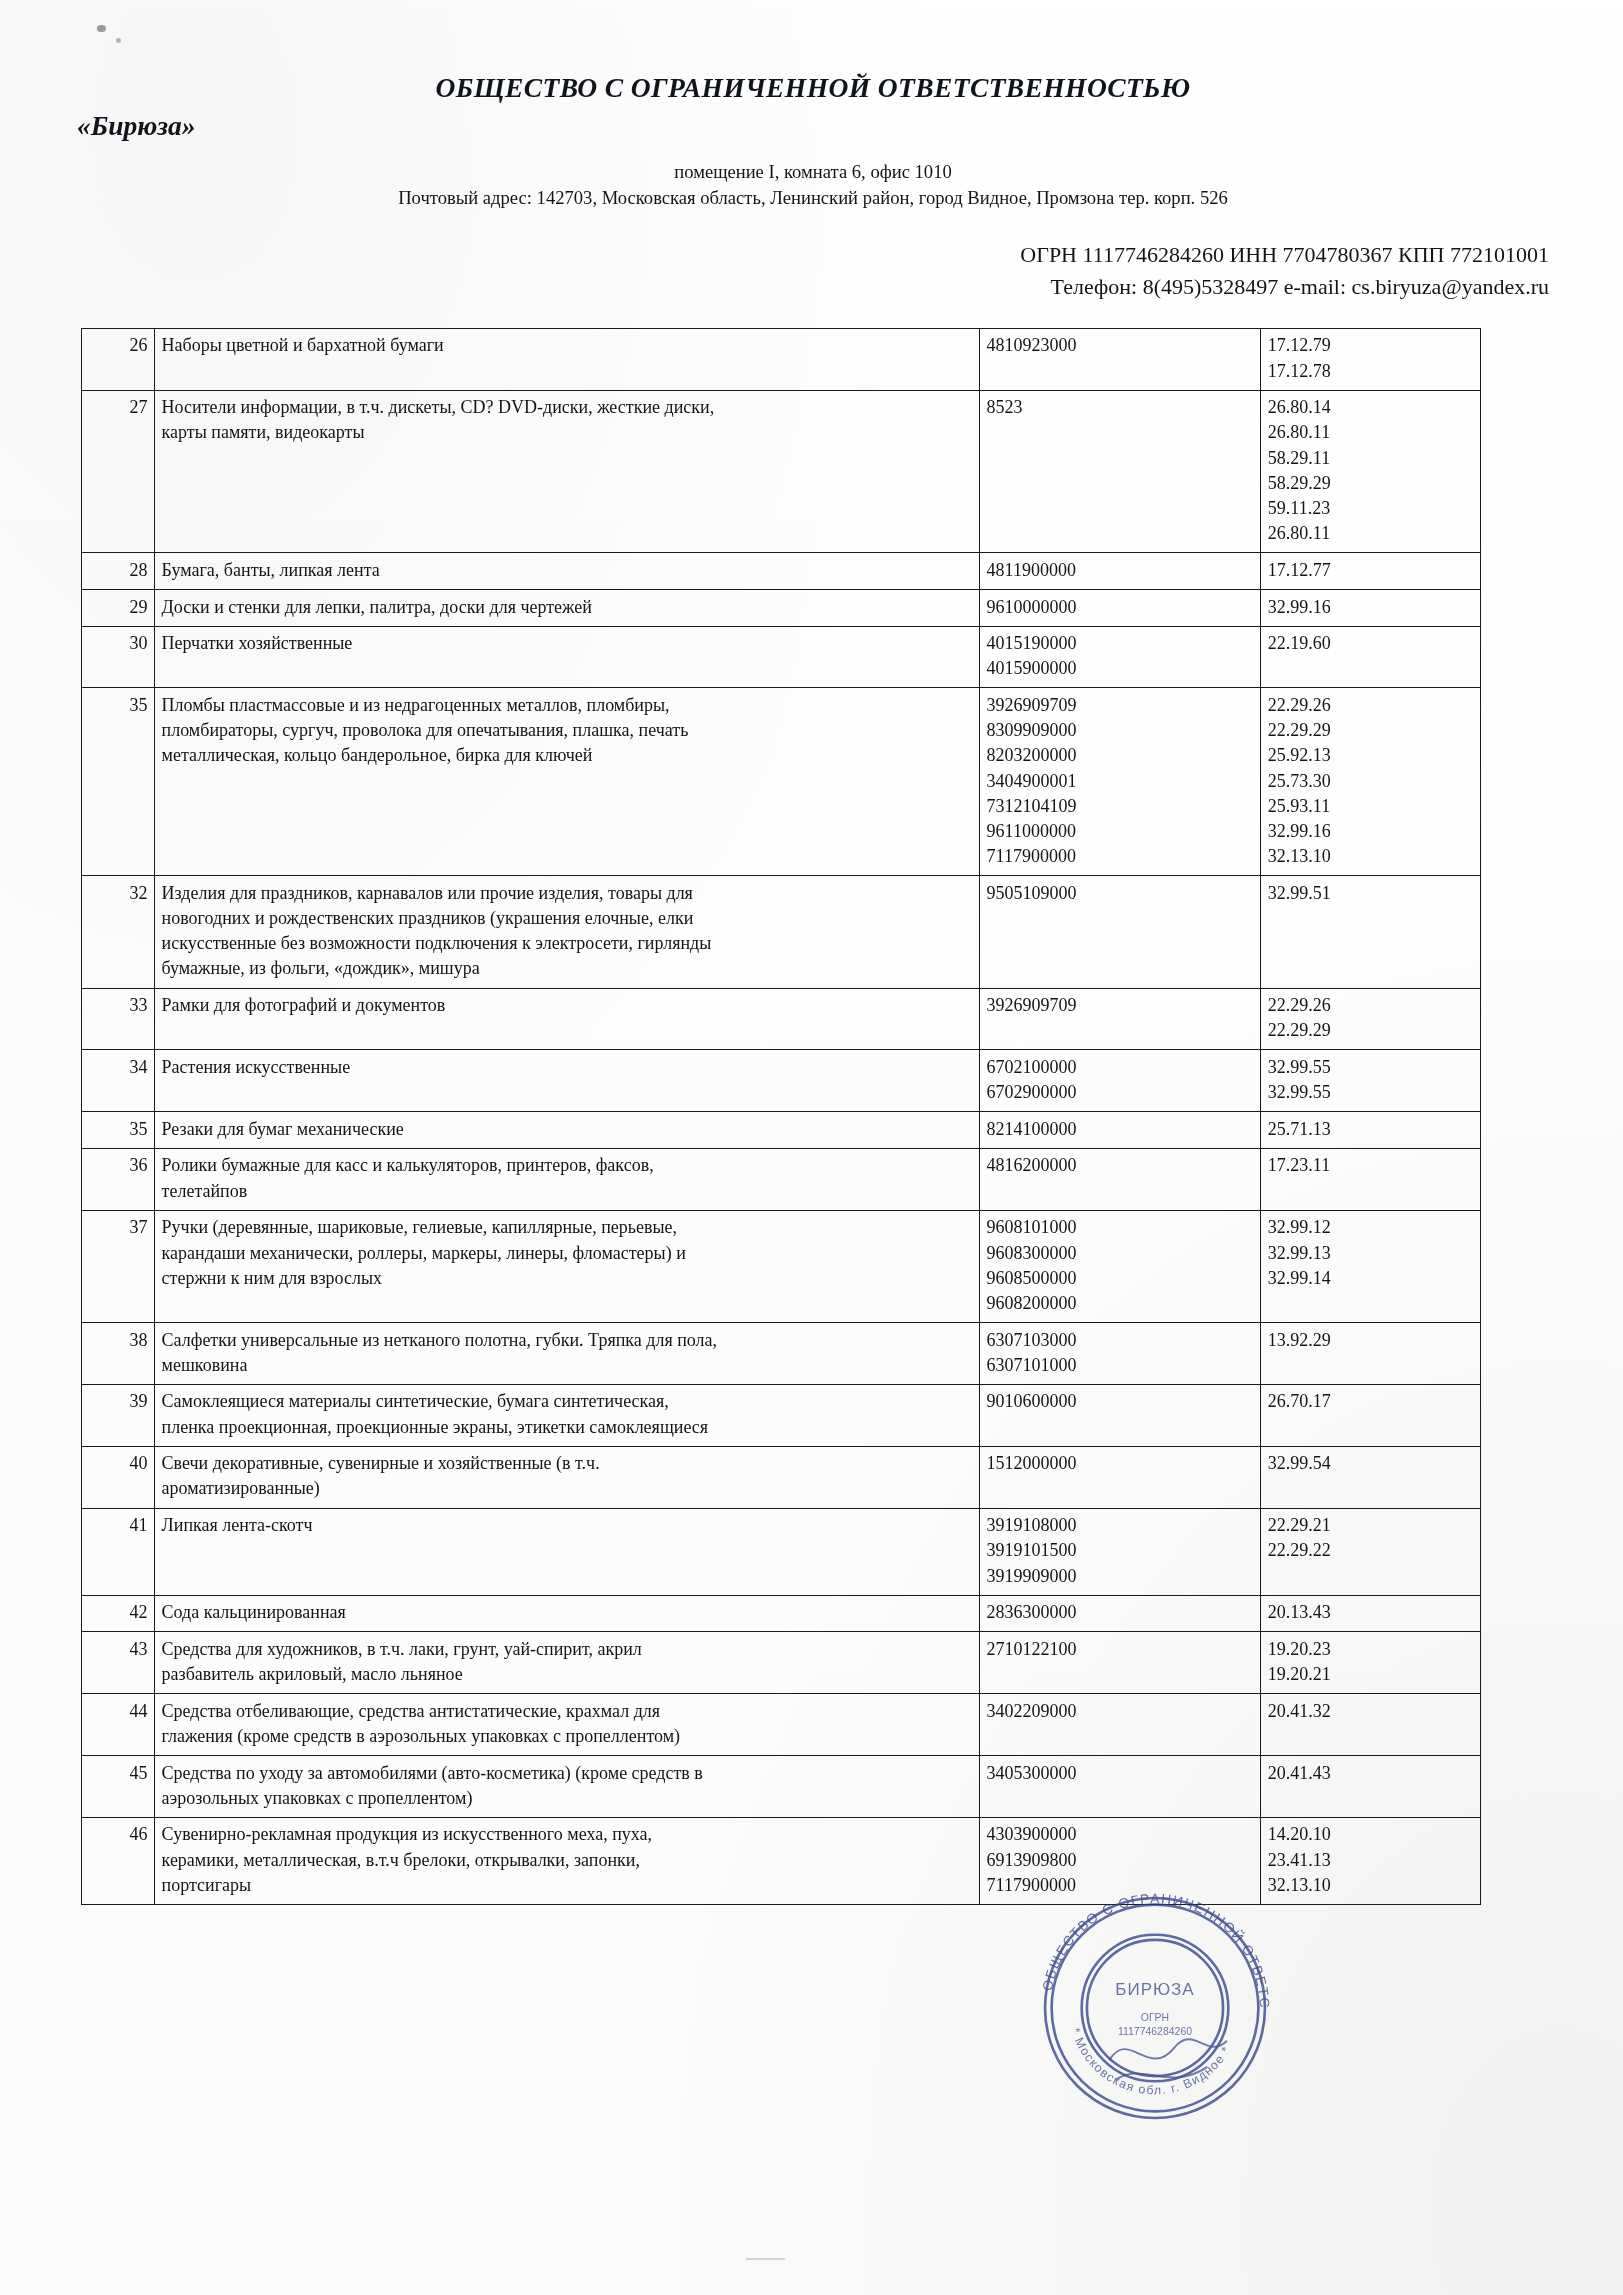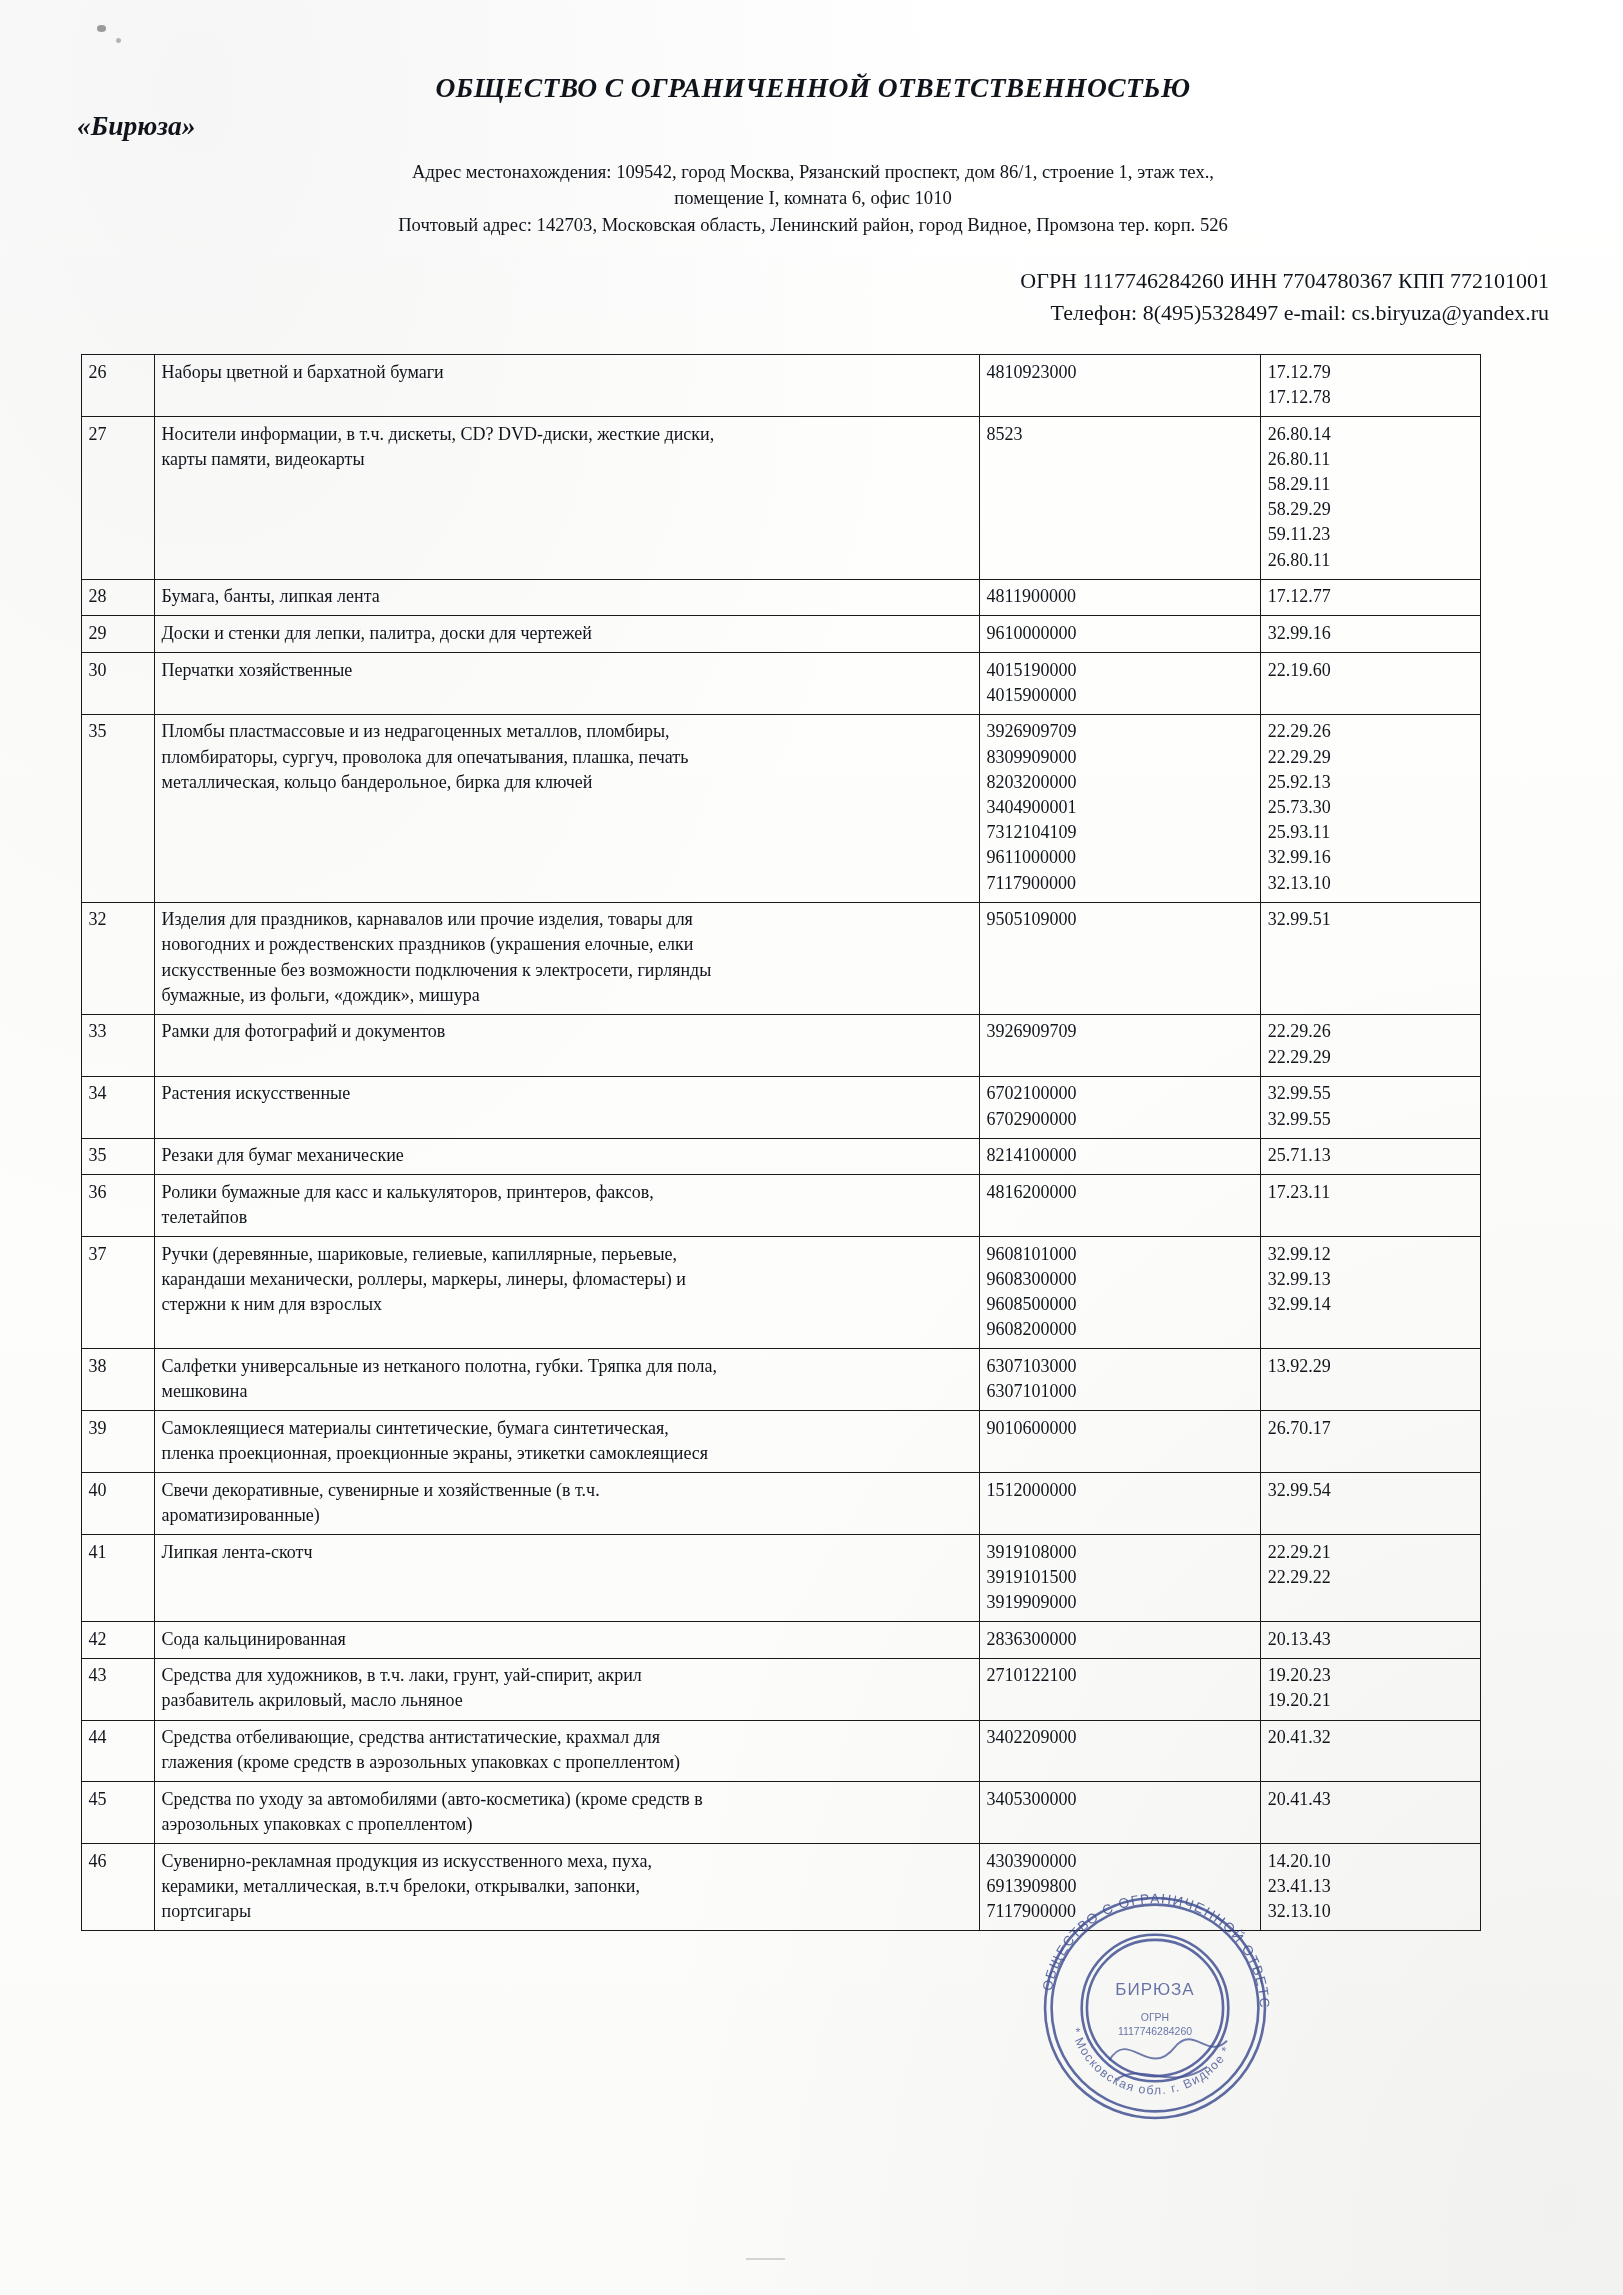--- a/index.html
+++ b/index.html
@@ -78,21 +78,21 @@
   }
   table.goods td {
     border: 1px solid #1a1a1a;
     vertical-align: top;
     font-size: 18px;
     line-height: 1.40;
     padding: 4.6px 6.5px 5.9px 6.5px;
   }
   td.c-num {
     width: 56px;
-    text-align: left;
+    text-align: right;
     padding-left: 1.3px;
     padding-right: 1.3px;
   }
   td.c-name {
     width: 775px;
     padding-left: 11.8px;
     margin-left: 24px;
   }
   td.c-code {
     width: 255px;
@@ -132,21 +132,20 @@
   <div class="edge-mark em1"></div>
   <div class="edge-mark em2"></div>
   <div class="edge-mark em3"></div>
 
   <div class="content">
 
     <div class="org-title">ОБЩЕСТВО С ОГРАНИЧЕННОЙ ОТВЕТСТВЕННОСТЬЮ</div>
     <div class="org-name">«Бирюза»</div>
 
     <div class="addr-block">
-      <div>Адрес местонахождения: 109542, город Москва, Рязанский проспект, дом 86/1, строение 1, этаж тех.,</div>
       <div>помещение I, комната 6, офис 1010</div>
       <div>Почтовый адрес: 142703, Московская область, Ленинский район, город Видное, Промзона тер. корп. 526</div>
     </div>
 
     <div class="reg-block">
       <div>ОГРН 1117746284260 ИНН 7704780367 КПП 772101001</div>
       <div>Телефон: 8(495)5328497 e-mail: cs.biryuza@yandex.ru</div>
     </div>
 
     <table class="goods">

